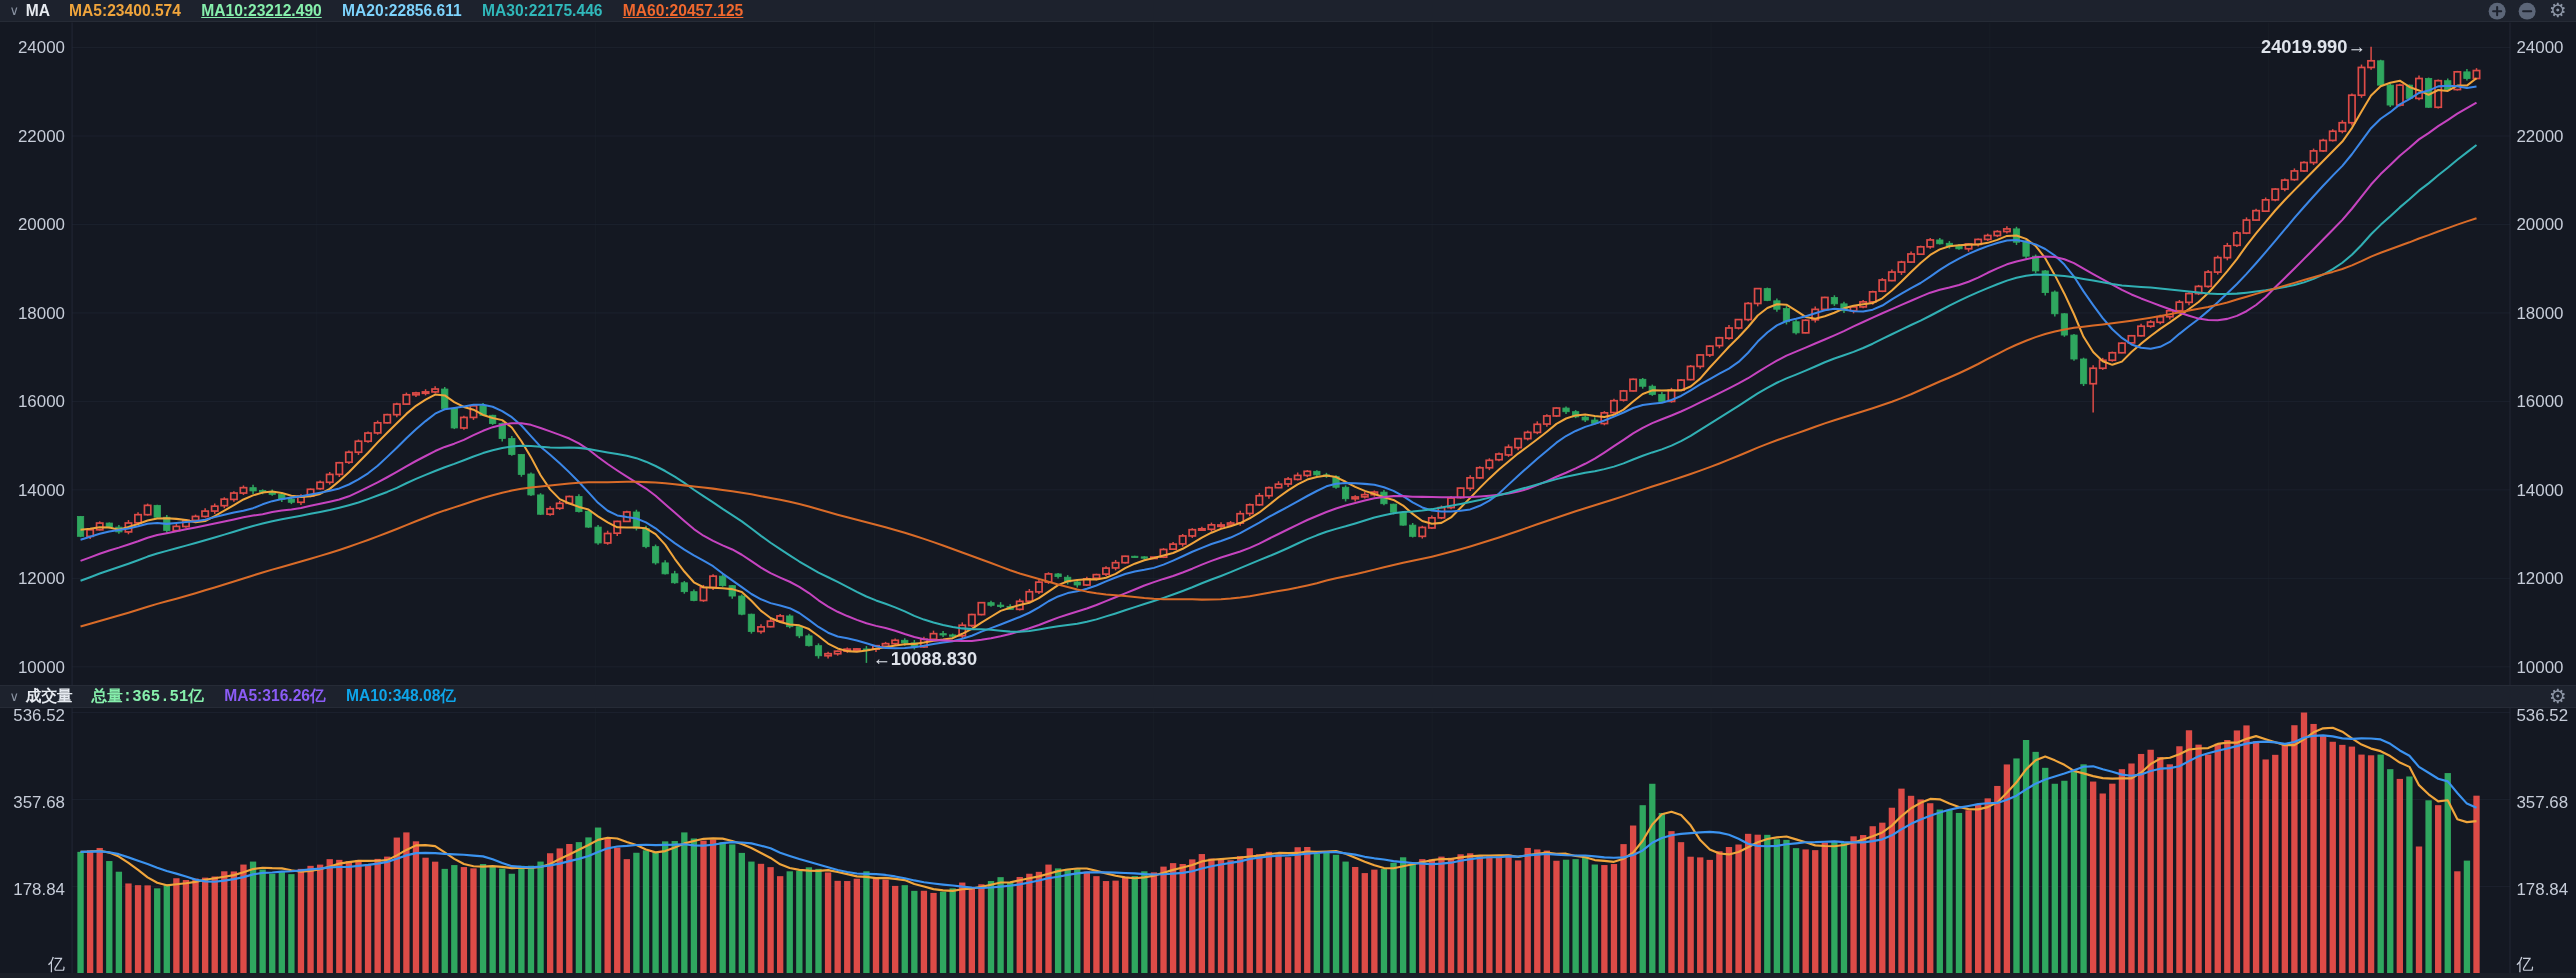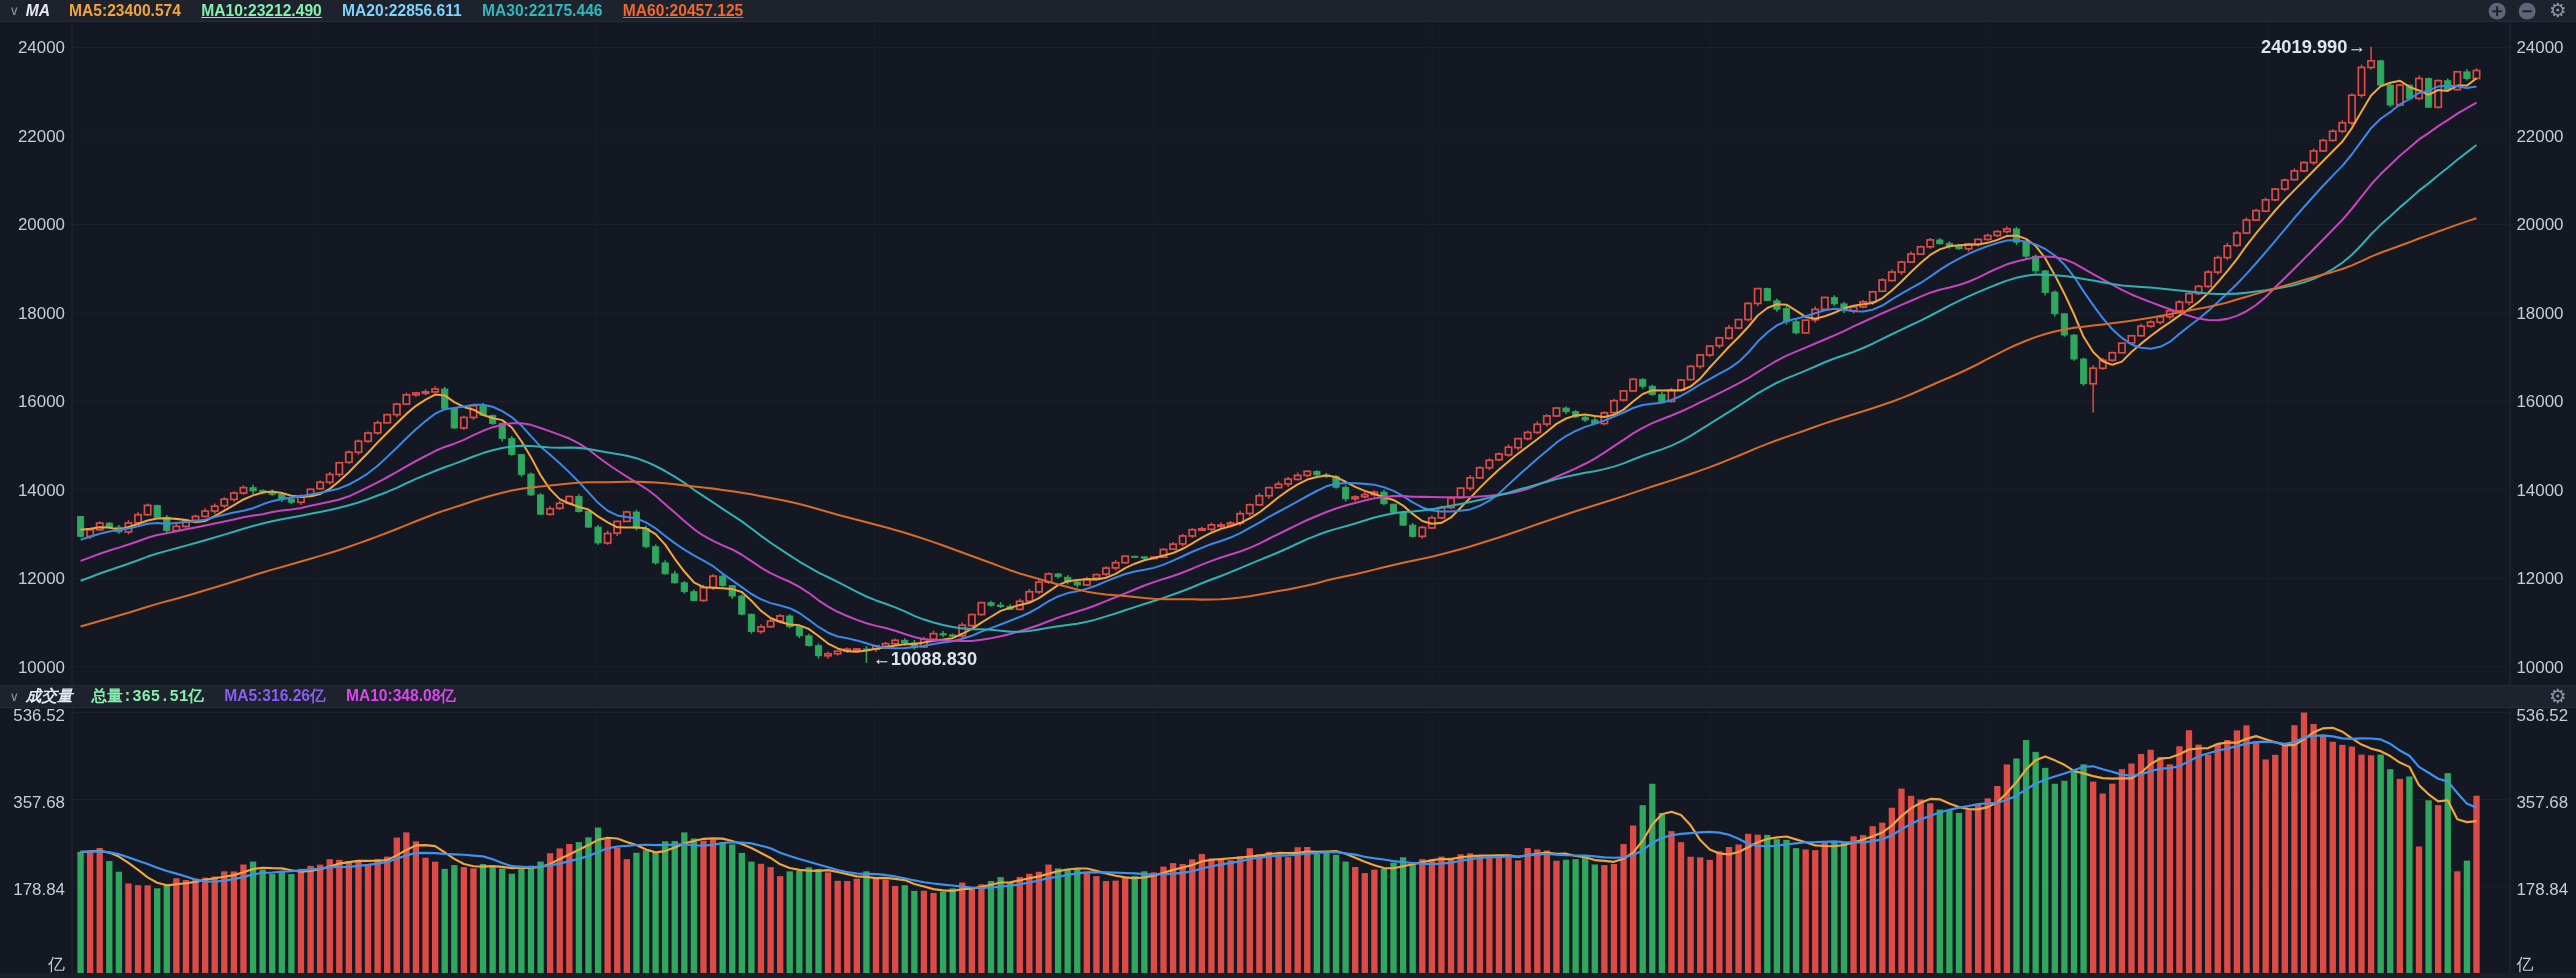--- a/index.html
+++ b/index.html
@@ -5,21 +5,21 @@
   html,body{margin:0;padding:0;background:#0c0e13;}
   #app{position:relative;width:2576px;height:979px;background:#141822;overflow:hidden;
        font-family:"Liberation Sans",sans-serif;}
   #chart{position:absolute;left:0;top:0;z-index:1;display:block;}
   .pane-header{position:absolute;left:0;right:0;display:flex;align-items:center;
        background:#1d222d;border-bottom:0.7px solid #262b36;z-index:2;font-size:15.6px;
        padding:0 9.5px;box-sizing:border-box;}
   #price-header{top:0;height:22.3px;}
   #vol-header{top:685px;height:23px;border-top:0.7px solid #262b36;}
   .chev{color:#8a93a2;font-size:13px;margin-right:6.8px;cursor:pointer;line-height:1;}
-  .pane-title{color:#e6eaf0;font-weight:700;margin-right:19px;font-style:italic;}
+  .pane-title{color:#e6eaf0;font-weight:700;margin-right:19px;}
   .leg{font-weight:600;margin-right:20.3px;white-space:nowrap;text-align:right;}
   .spacer{flex:1;}
   .hicon{width:18.3px;height:18.3px;margin-left:12.2px;cursor:pointer;flex:0 0 auto;}
   .gear{font-size:19.6px;color:#8d96a6;margin-left:12.2px;cursor:pointer;line-height:1;}
   #bottom-bar{position:absolute;left:0;top:973px;width:2576px;height:6.1px;
        background:#1a1e27;z-index:2;}
 </style>
 </head>
 <body>
 
@@ -867,20 +867,20 @@
       <path d="M7.5 13.5h12" stroke="#1d222d" stroke-width="3" stroke-linecap="round"></path>
     </svg>
     <span class="gear">⚙</span>
   </div>
 
   <div class="pane-header" id="vol-header">
     <span class="chev">∨</span>
     <span class="pane-title">成交量</span>
     <span class="leg" style="color: #86efac; font-family: Liberation Mono, monospace;">总量:365.51亿</span>
     <span class="leg" style="color: #8b5cf6;">MA5:316.26亿</span>
-    <span class="leg" style="color: #d946ef;">MA10:348.08亿</span>
+    <span class="leg" style="color: #0ea5e9;">MA10:348.08亿</span>
     <div class="spacer"></div>
     <span class="gear">⚙</span>
   </div>
 
   <div id="bottom-bar"></div>
 </div>
 
 
 </body></html>

